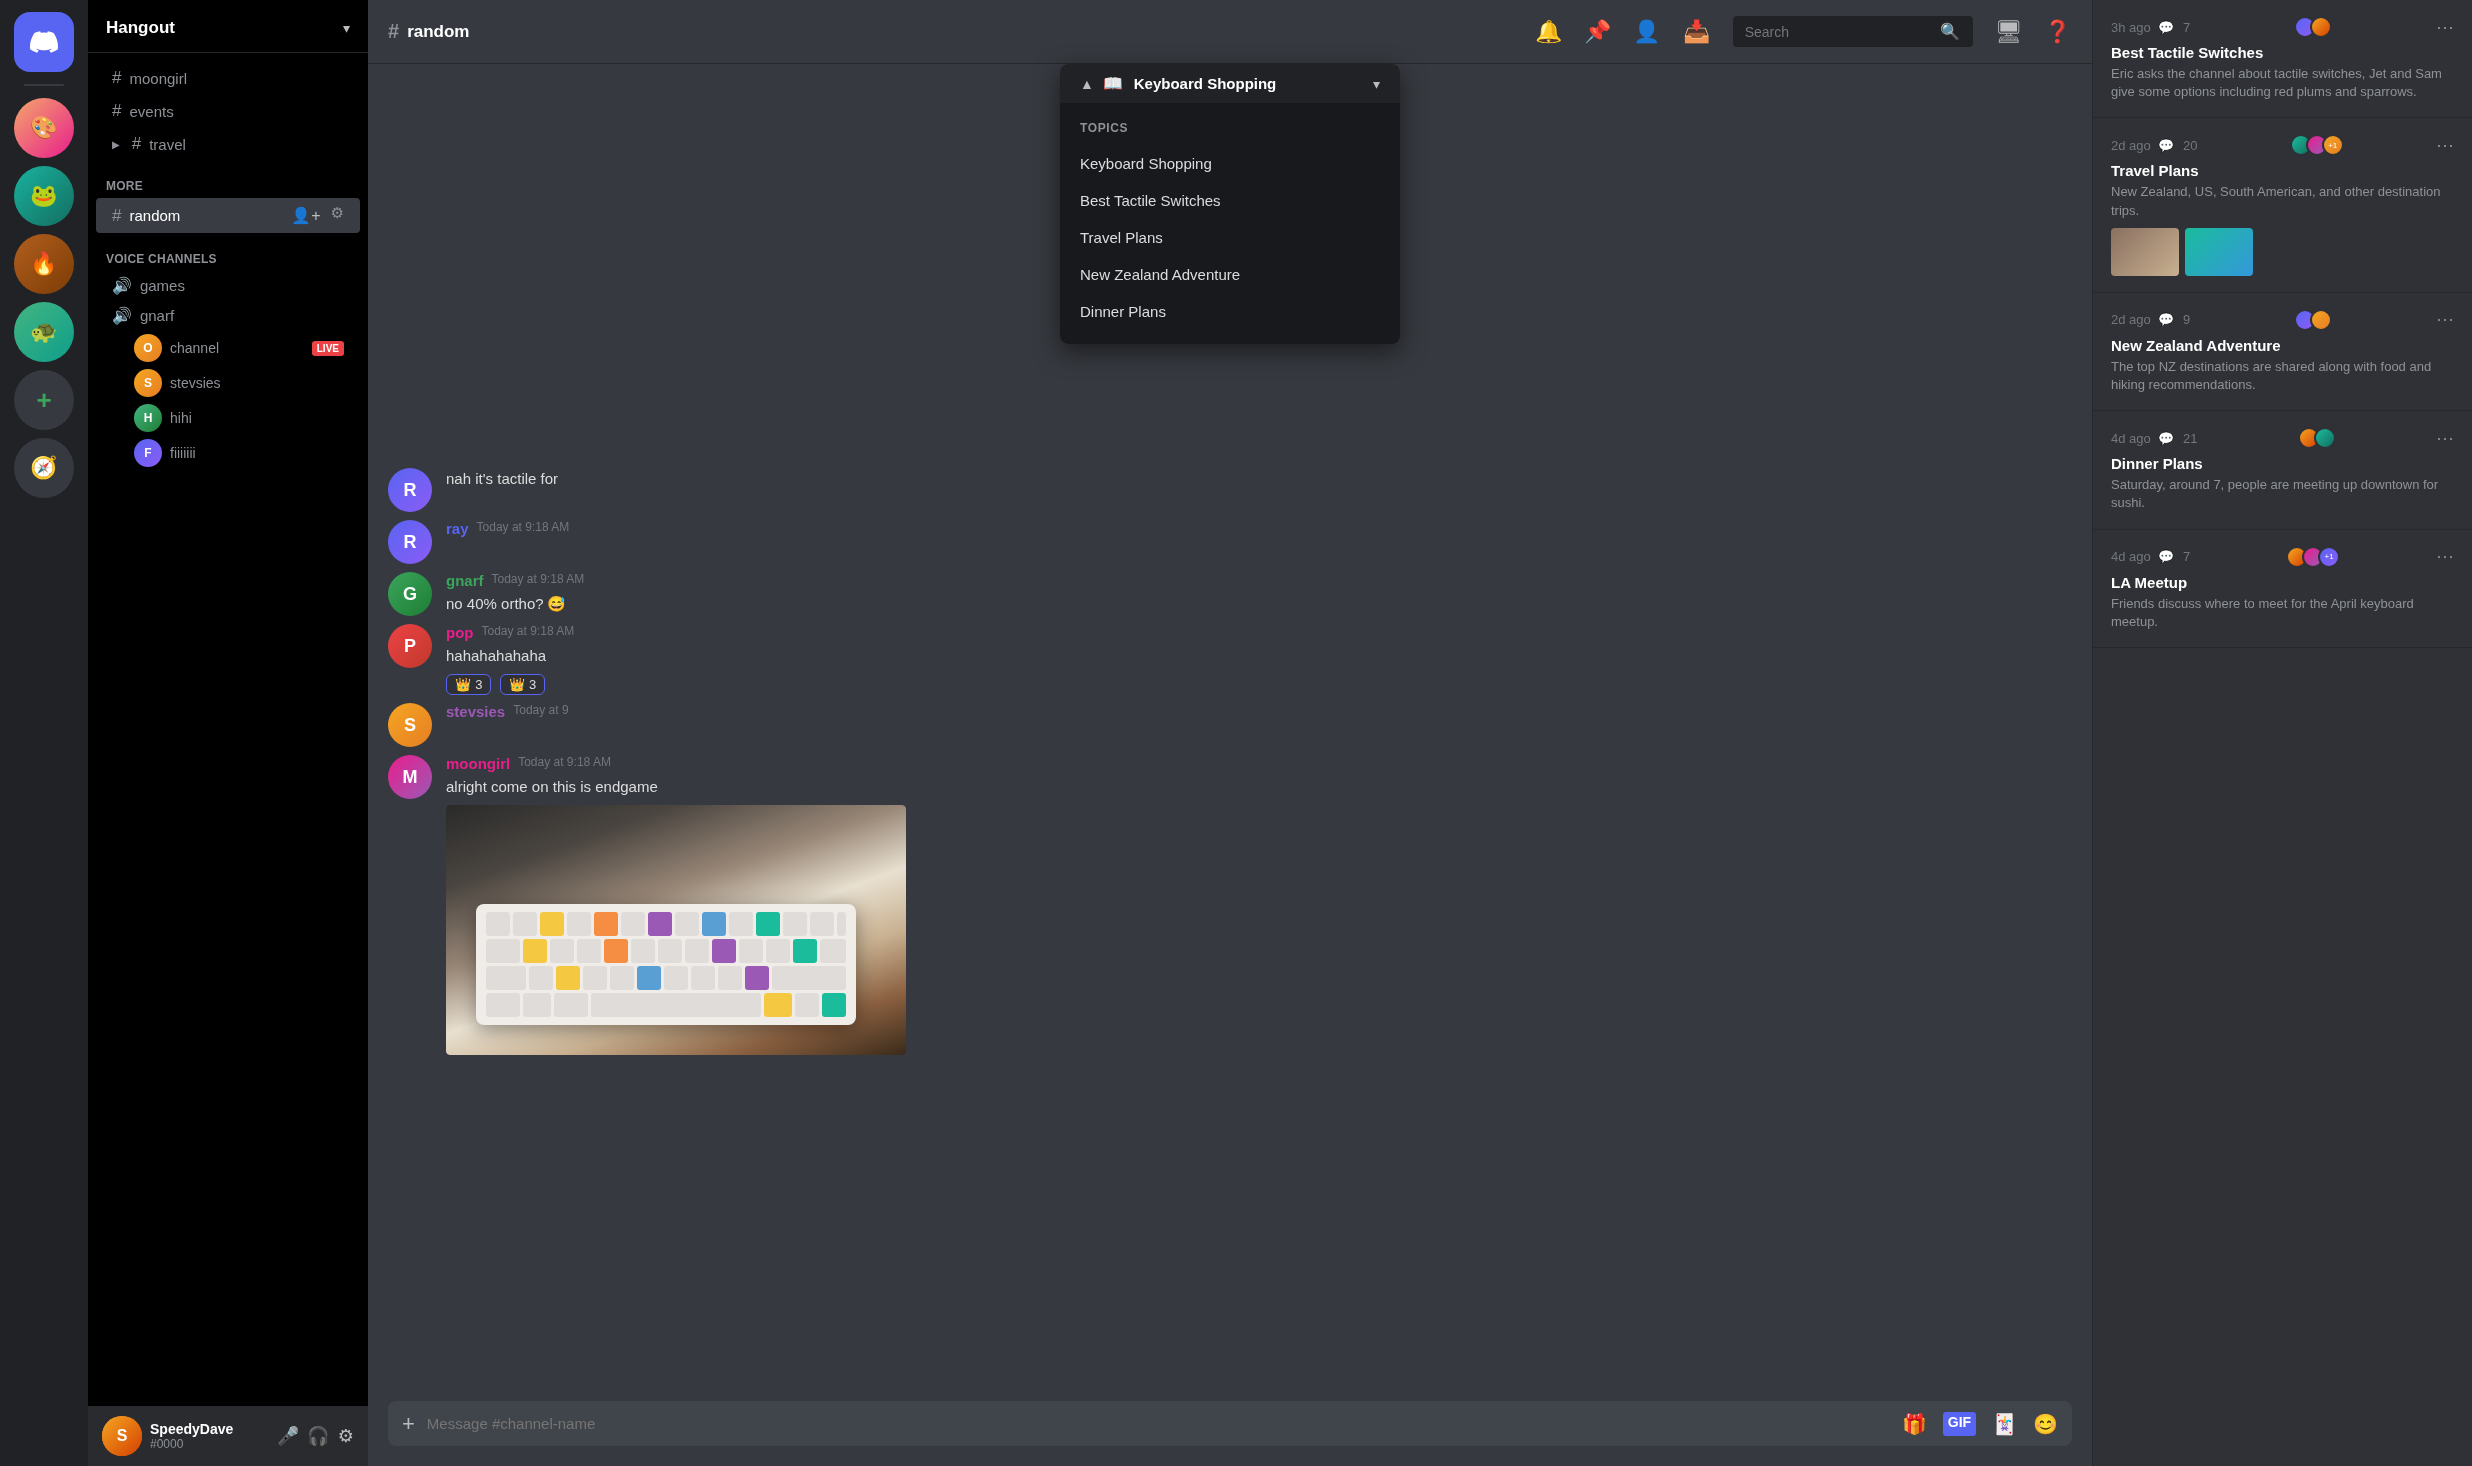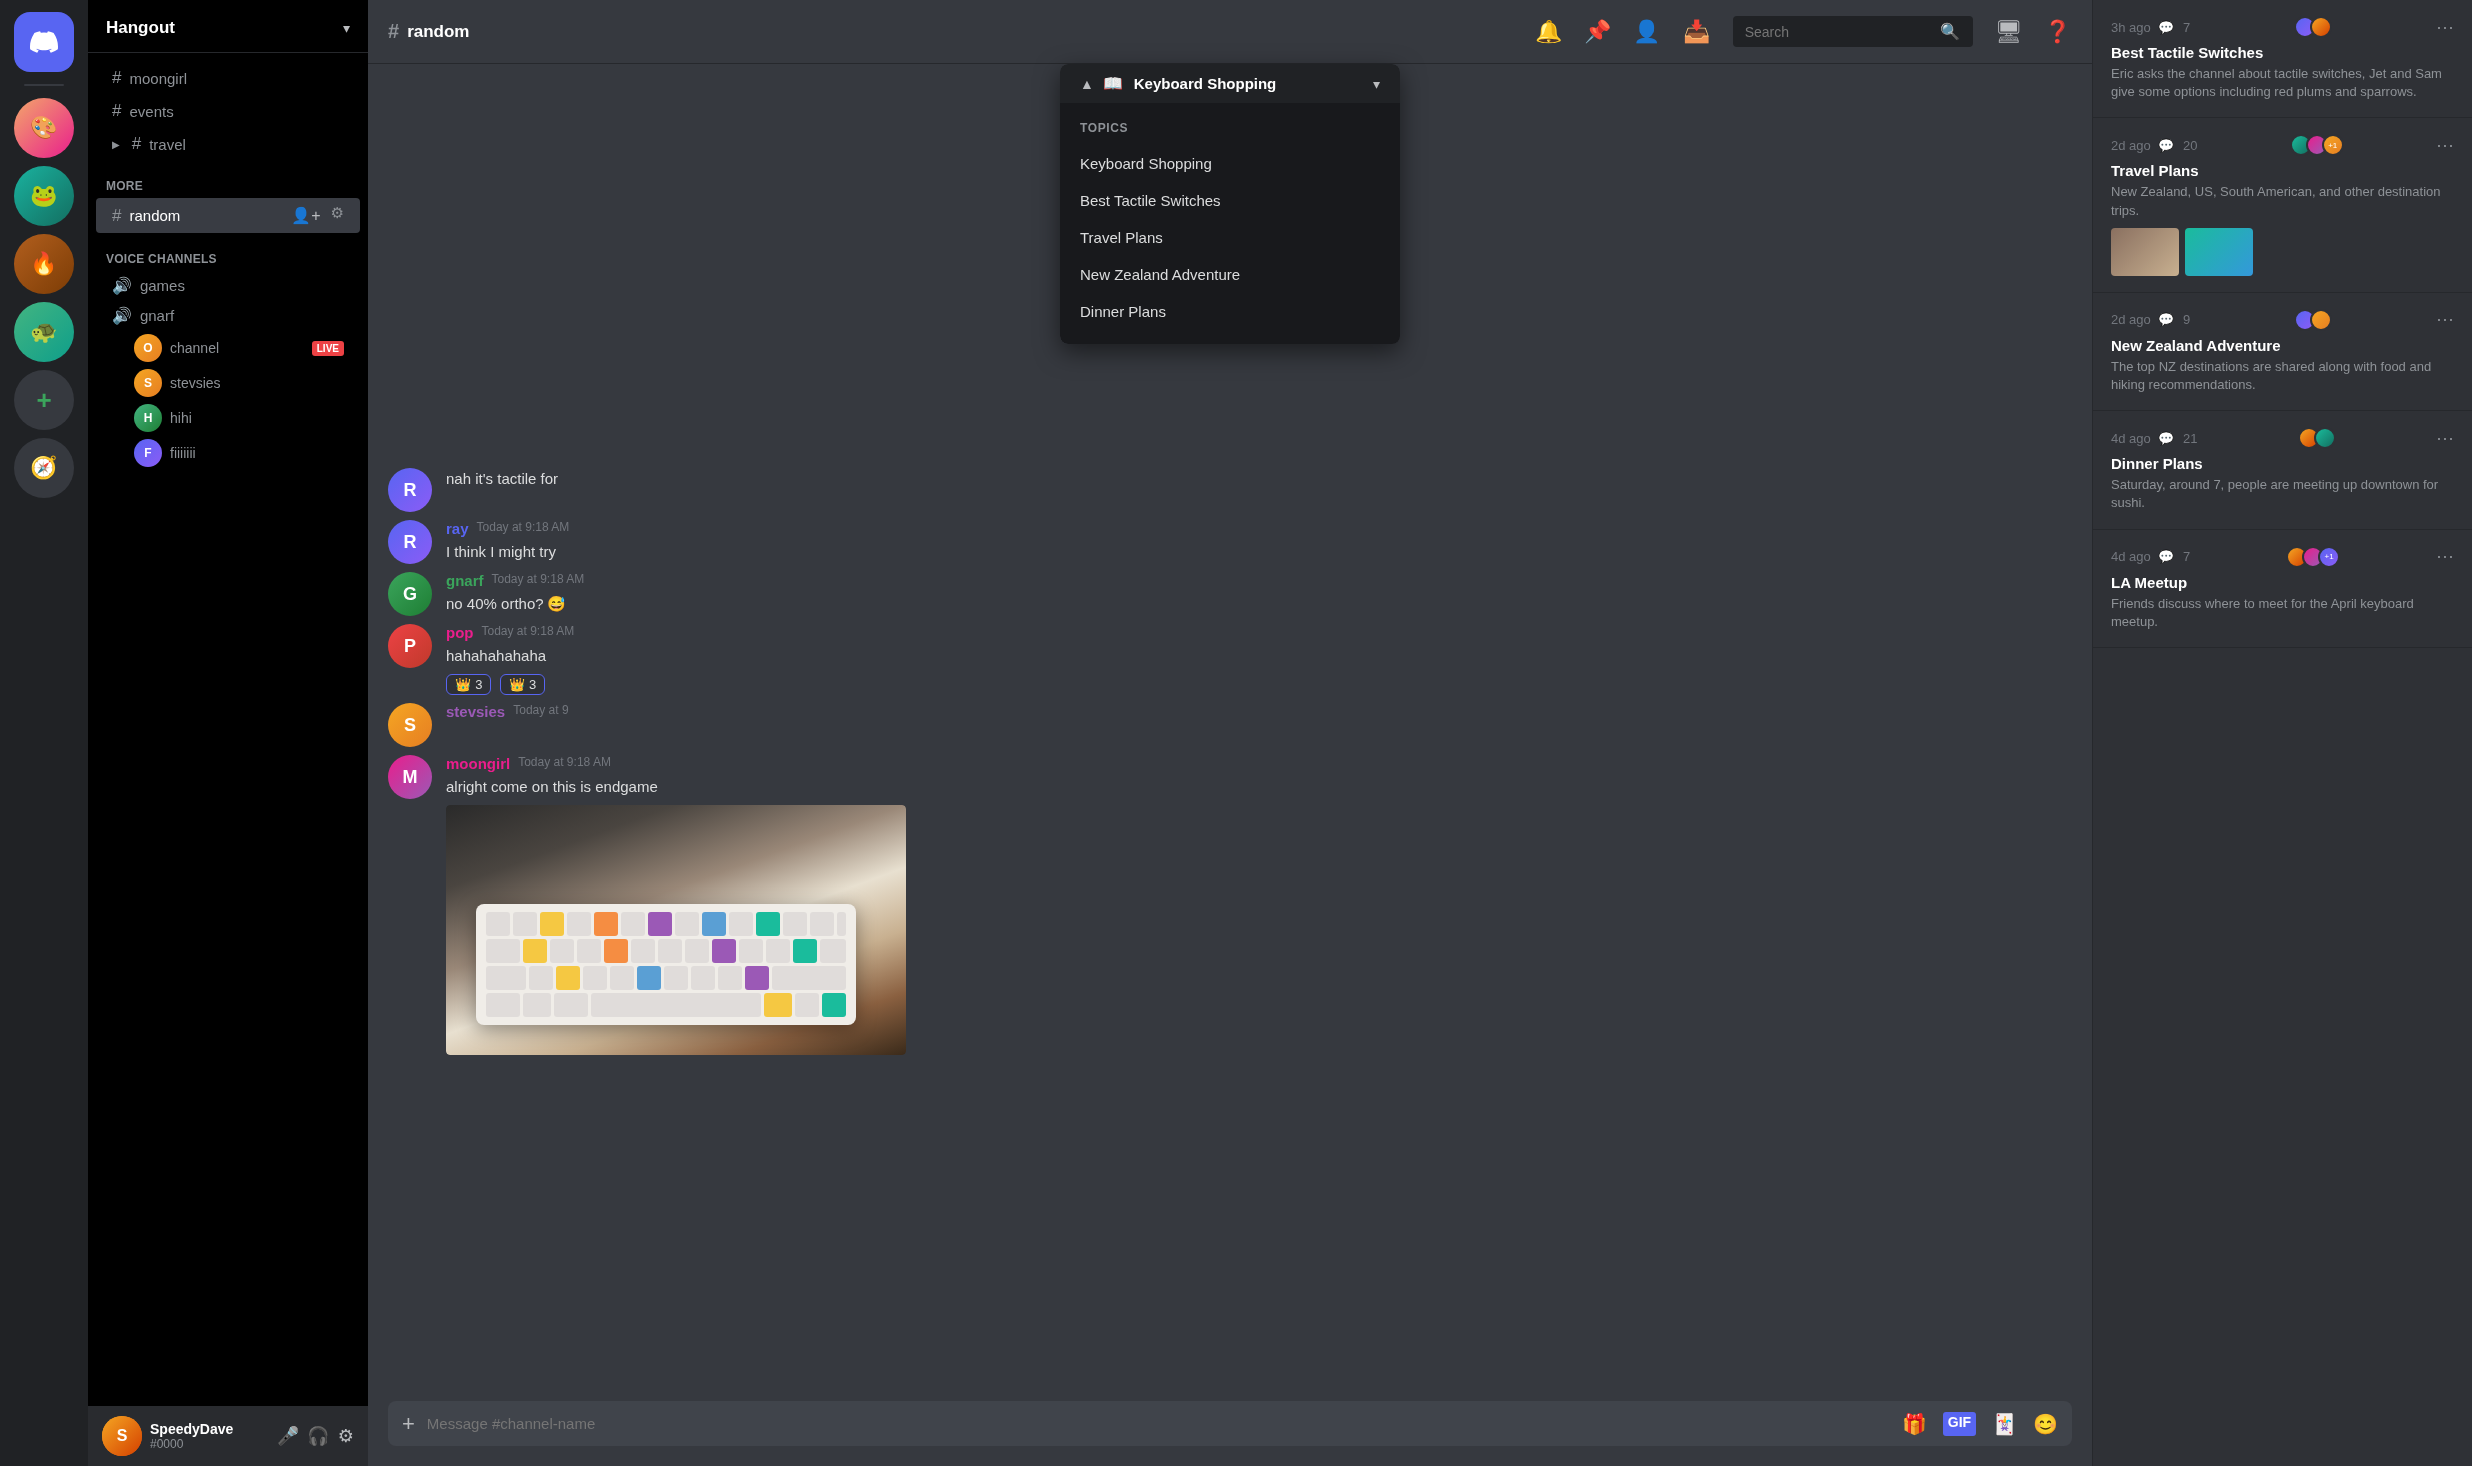--- a/index.html
+++ b/index.html
@@ -541,21 +541,20 @@
       </div>
     </div>
 
     <div class="message">
       <div class="avatar-circle av-ray">R</div>
       <div class="message-content">
         <div class="message-header">
           <span class="message-author blue">ray</span>
           <span class="message-timestamp">Today at 9:18 AM</span>
         </div>
-        <div class="message-text">I think I might try</div>
       </div>
     </div>
 
     <div class="message">
       <div class="avatar-circle av-gnarf">G</div>
       <div class="message-content">
         <div class="message-header">
           <span class="message-author green">gnarf</span>
           <span class="message-timestamp">Today at 9:18 AM</span>
         </div>

